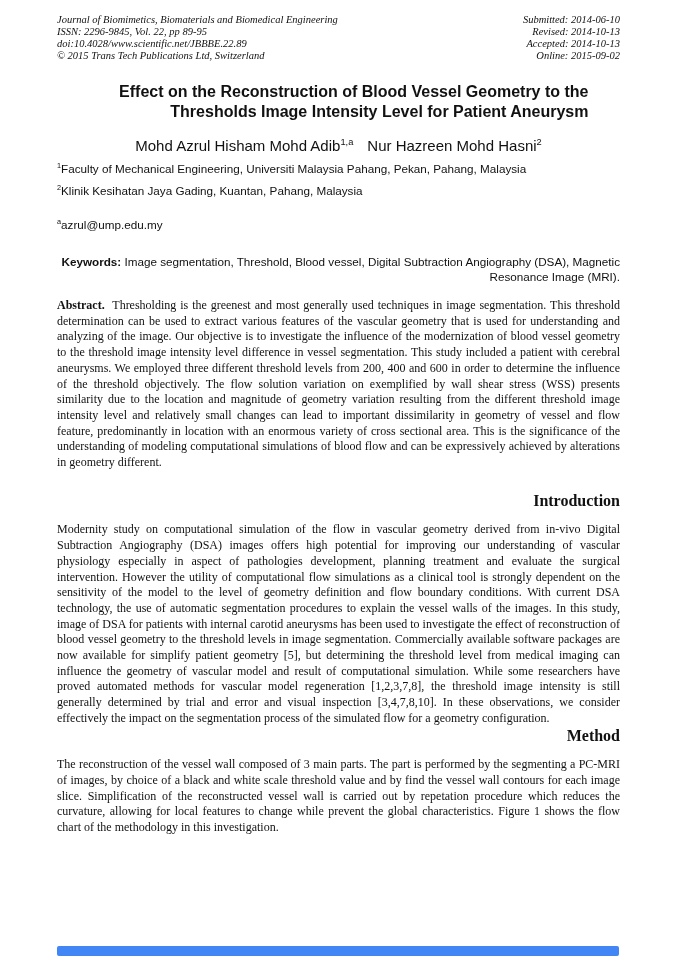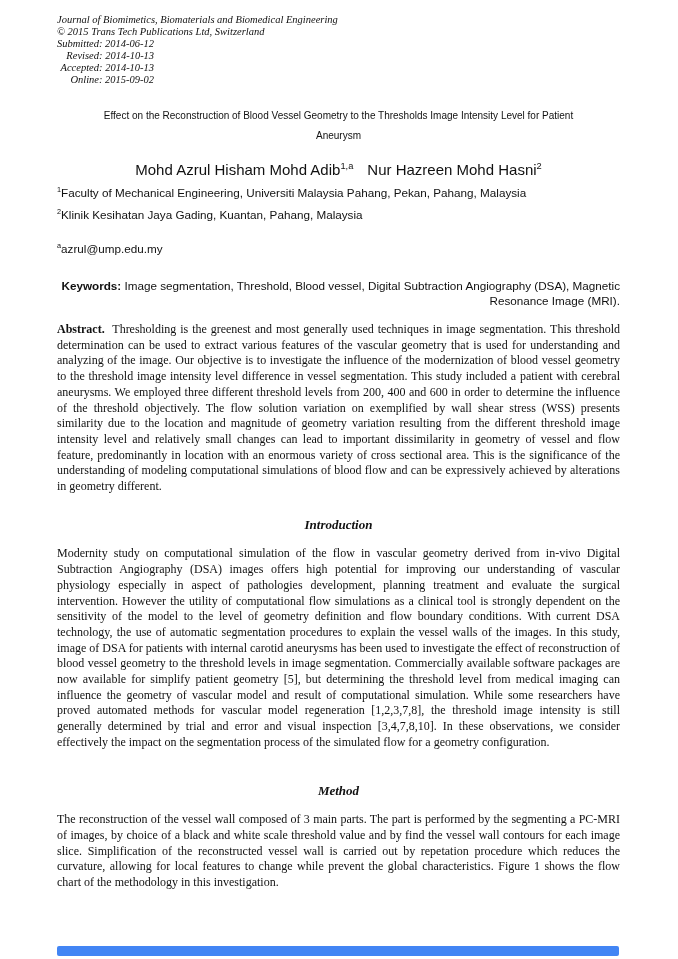--- a/index.html
+++ b/index.html
@@ -9,27 +9,26 @@
     box-sizing: border-box;
     padding: 14px 58px 0 57px;
     color: #111;
     font-family: "Liberation Serif", "DejaVu Serif", serif;
   }
   
   .jheader {
     display: flex; justify-content: space-between; align-items: flex-start;
     font-style: italic; font-size: 10.5px; line-height: 12px;
     font-family: "Liberation Serif", "DejaVu Serif", serif;
-    flex-direction: column;
   }
   .jheader .right { text-align: right; }
   
   .paper-title {
     margin: 20px auto 0 auto; max-width: 500px;
-    text-align: center; font-weight: normal; font-size: 10px; line-height: 20px;
+    text-align: right; font-weight: bold; font-size: 16px; line-height: 20px;
     font-family: "Liberation Sans", "DejaVu Sans", sans-serif;
   }
   .authors {
     margin-top: 15px; text-align: center;
     font-size: 15px; line-height: 18px;
     font-family: "Liberation Sans", "DejaVu Sans", sans-serif;
   }
   .author + .author { margin-left: 14px; }
   .affiliation, .email-line {
     text-align: left; font-size: 11.7px; line-height: 14px;
@@ -46,41 +45,42 @@
     text-align: right;
   }
   .keywords b { font-weight: bold; }
   
   .para {
     margin: 14px 0 0 0; font-size: 12px; line-height: 15.7px;
     text-align: justify; text-justify: inter-word;
   }
   .abstract-label, .section-heading { font-weight: bold; }
   .section-heading {
-    margin: 22px 0 0 0; font-size: 13px; line-height: 15.7px;
-    text-align: center;
-    font-style: italic;
+    margin: 22px 0 0 0; font-size: 16px; line-height: 15.7px;
+    text-align: right;
   }
-  .section-heading.method { margin-top: 32px; }
+  .section-heading.method { margin-top: 1px; }
   
   .bottom-bar {
     position: absolute; left: 57px; right: 59px; bottom: 3px;
     height: 10px; border-radius: 2px;
   }
 </style>
 </head>
 <body>
 
 <div class="jheader">
   <div class="left">
     <div>Journal of Biomimetics, Biomaterials and Biomedical Engineering</div>
+    <div>ISSN: 2296-9845, Vol. 22, pp 89-95</div>
+    <div>doi:10.4028/www.scientific.net/JBBBE.22.89</div>
     <div>© 2015 Trans Tech Publications Ltd, Switzerland</div>
   </div>
   <div class="right">
-    <div>Submitted: 2014-06-12</div>
+    <div>Submitted: 2014-06-10</div>
     <div>Revised: 2014-10-13</div>
     <div>Accepted: 2014-10-13</div>
     <div>Online: 2015-09-02</div>
   </div>
 </div>
 
 <div class="paper-title">Effect on the Reconstruction of Blood Vessel Geometry to the Thresholds Image Intensity Level for Patient Aneurysm</div>
 
 <div class="authors">
   <span class="author"><span>Mohd Azrul Hisham Mohd Adib</span><sup>1,a</sup></span><span class="author"><span>Nur Hazreen Mohd Hasni</span><sup>2</sup></span>

